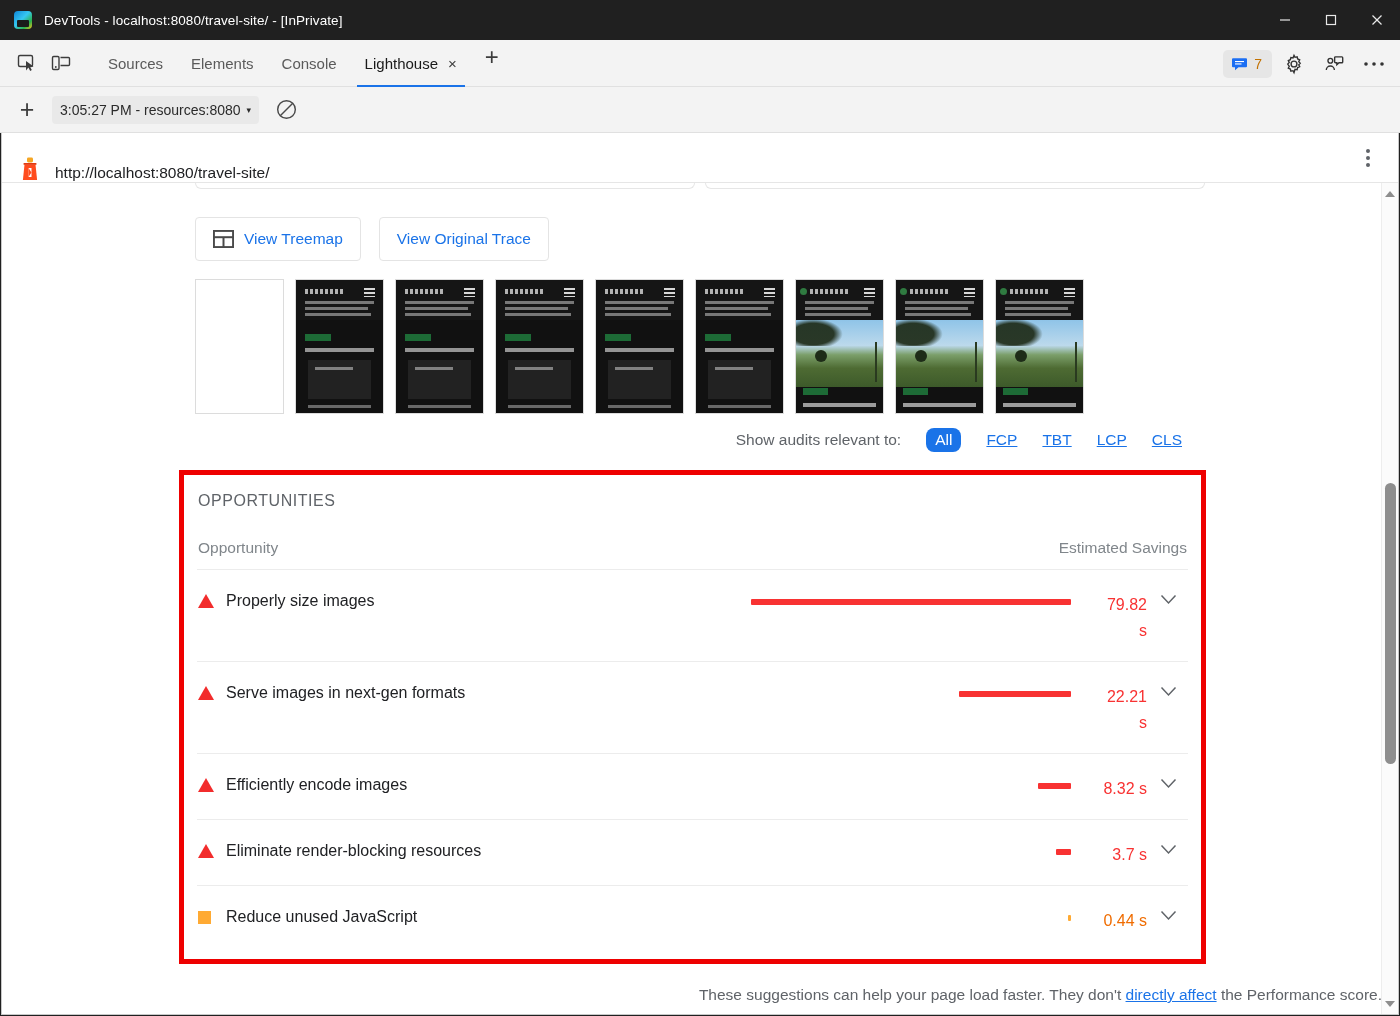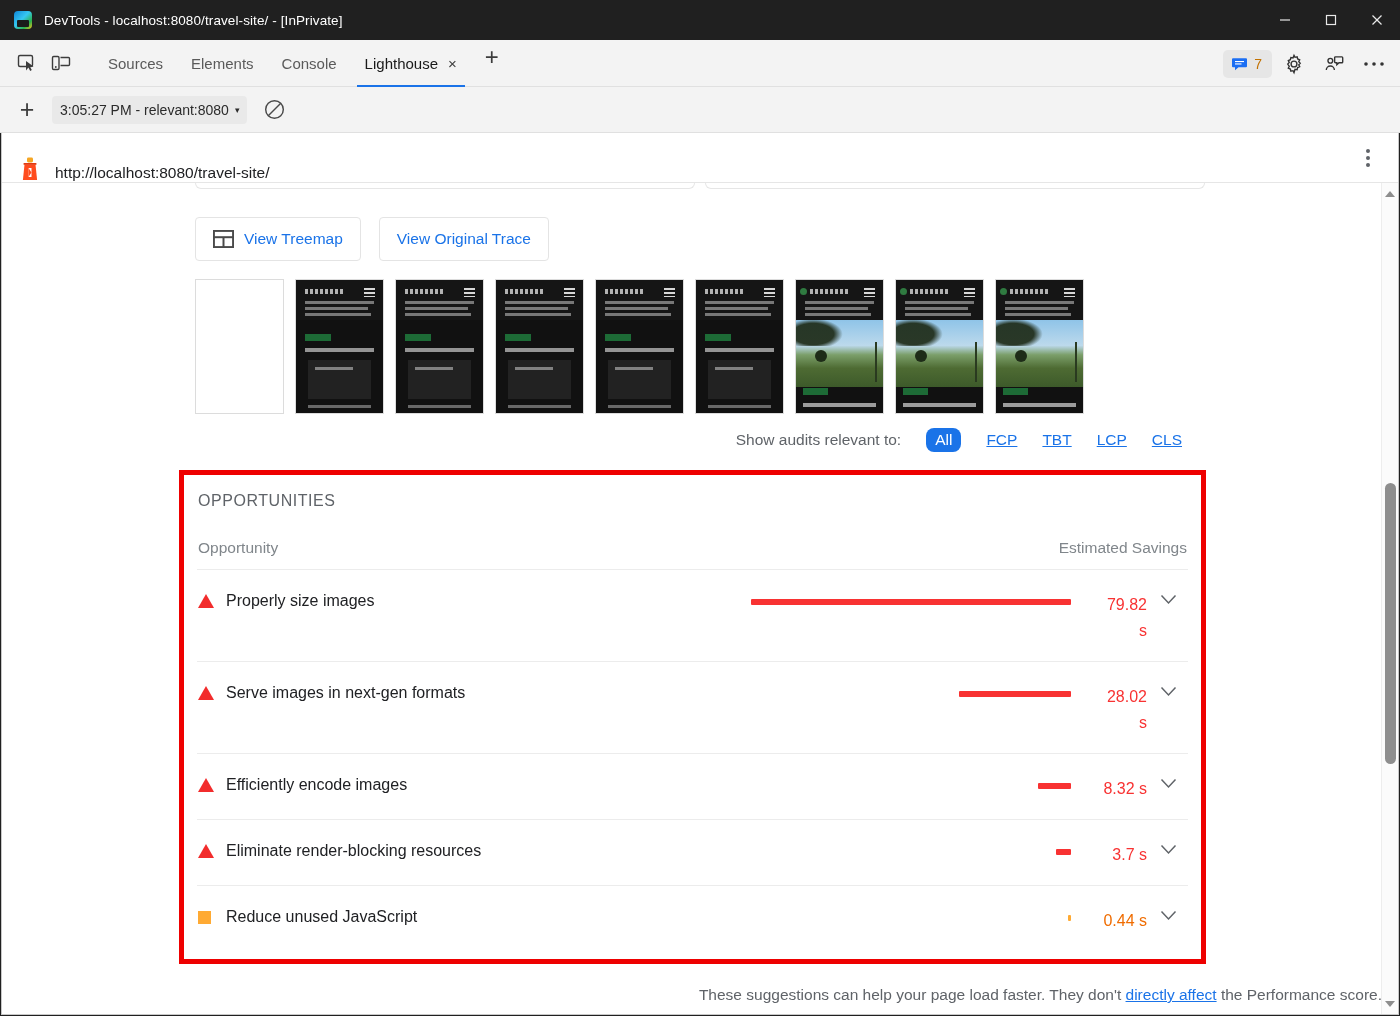--- a/index.html
+++ b/index.html
@@ -360,21 +360,21 @@
             <circle cx="11" cy="3" r="1.8" fill="#333"></circle>
             <circle cx="19" cy="3" r="1.8" fill="#333"></circle>
         </svg>
       </div>
     </div>
   </div>
 
   <div class="runbar">
     <div class="plus">+</div>
     <div class="run-select">
-      <span>3:05:27 PM - relevant:8080</span>
+      <span>3:05:27 PM - resources:8080</span>
       <span class="caret">▾</span>
     </div>
     <div class="clear-btn">
       <svg width="23" height="23" viewBox="0 0 24 24" fill="none" stroke="#4a4a4a" stroke-width="1.5">
         <circle cx="12" cy="12" r="9.2"></circle>
           <line x1="5.5" y1="18.5" x2="18.5" y2="5.5"></line>
       </svg>
     </div>
   </div>
 
@@ -594,21 +594,21 @@
 
             <div class="opp-row tall">
               <div class="sev">
                   <div class="sev-tri"></div>
                 </div>
               <div class="opp-name">Serve images in next-gen formats</div>
               <div class="bar-cell">
                 <div class="bar" style="width:112px;background:#f83232;"></div>
               </div>
               <div class="val-cell" style="color:#f83232;">
-                <span>28.02</span><br>
+                <span>22.21</span><br>
                 <span>s</span>
               </div>
               <div class="chev">
                 <svg width="17" height="11" viewBox="0 0 17 11">
                     <polyline points="1.5,1.5 8.5,9 15.5,1.5" fill="none" stroke="#5f6368" stroke-width="1.5"></polyline>
                   </svg>
               </div>
             </div>
 
             <div class="opp-row">

